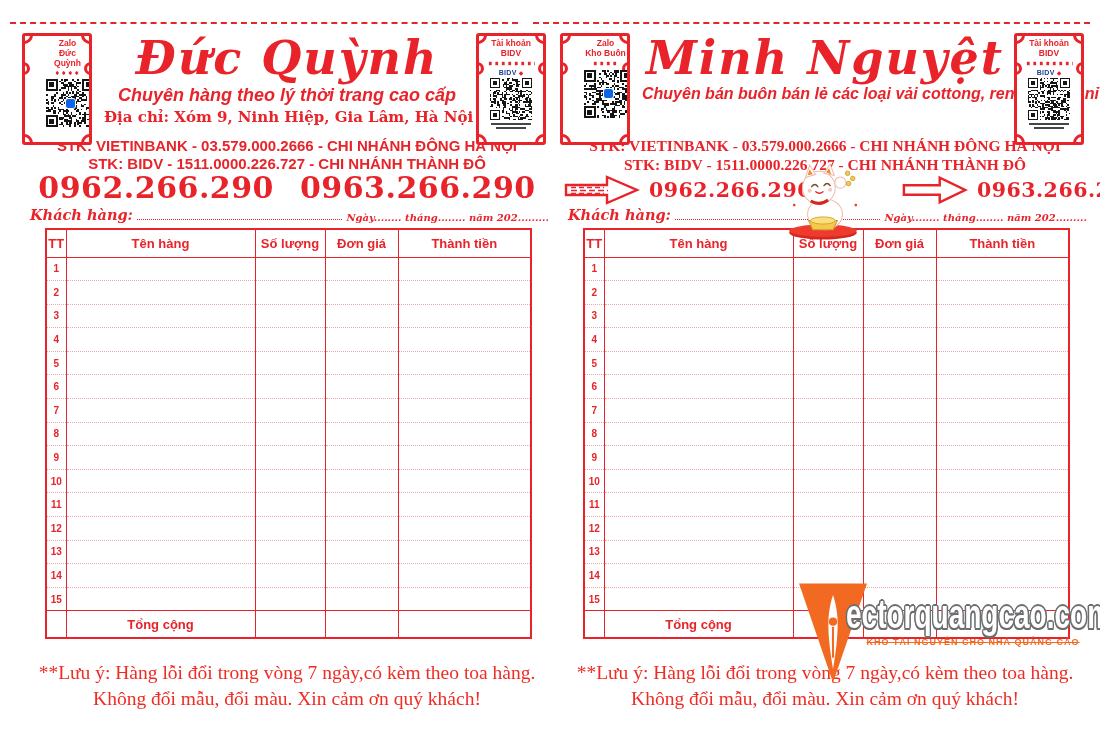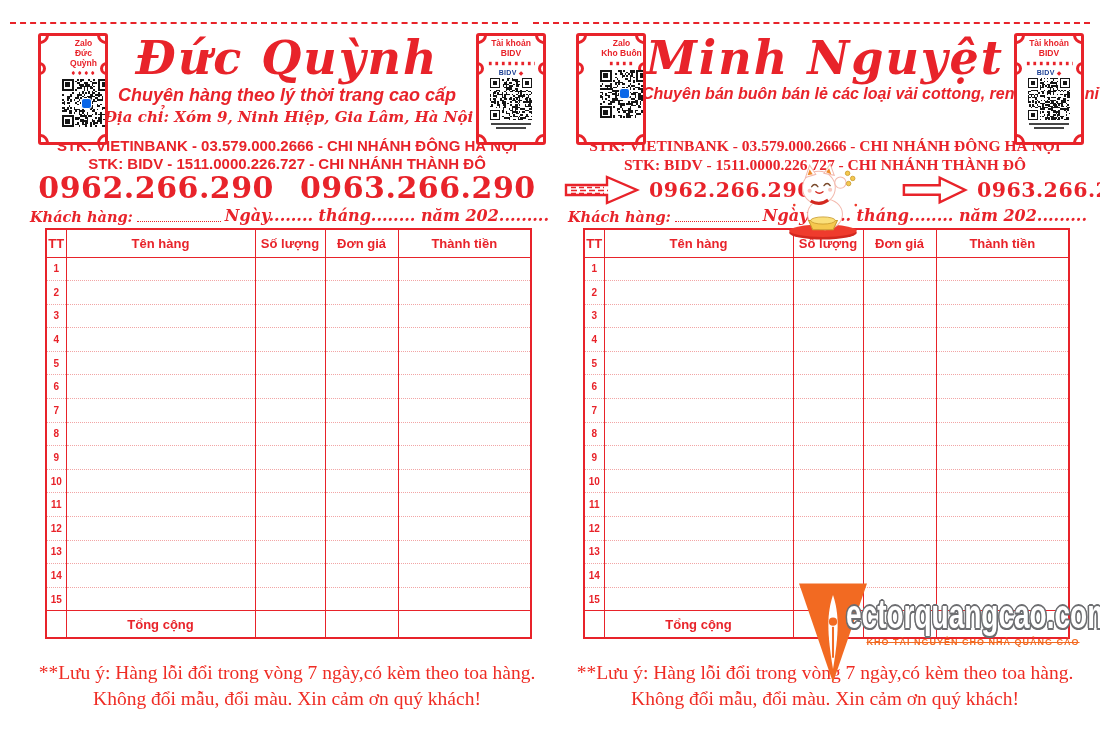--- a/index.html
+++ b/index.html
@@ -19,21 +19,21 @@
   .cut-r{left:533px;width:557px;}
 
   
   .panel{position:absolute;top:0;width:530px;height:750px;}
   .panel-l{left:22px;}
   .panel-r{left:560px;}
 
   
   .qr-badge{position:absolute;top:33px;width:70px;height:112px;border:3px solid var(--red);
     border-radius:3px;background:#fff;overflow:hidden;text-align:center;z-index:5;}
-  .badge-left{left:16px;padding-left:21px;}
+  .badge-left{left:0;padding-left:21px;}
   .badge-right{right:6px;margin-left:7px;}
   .bite{position:absolute;width:18px;height:18px;background:#fff;border:3px solid var(--red);border-radius:50%;}
   .b-tl{left:-10px;top:-10px;}  .b-tr{right:-10px;top:-10px;}
   .b-bl{left:-10px;bottom:-10px;} .b-br{right:-10px;bottom:-10px;}
   .b-ml{left:-8px;top:26px;width:13px;height:13px;} .b-mr{right:-8px;top:26px;width:13px;height:13px;}
   .badge-label{margin-top:3px;font-size:8.5px;font-weight:700;line-height:1.15;color:var(--red);}
   .dots-row{height:7px;margin:1px 8px 0;
     background:radial-gradient(circle,var(--red) 1.7px,transparent 1.9px) left center/6.5px 6.5px repeat-x;}
   .qr-wrap{position:relative;width:48px;height:48px;margin:3px auto 0;}
   .qr-wrap.sm{width:42px;height:42px;margin-top:1px;}
@@ -46,21 +46,21 @@
   .micro{margin-top:3px;}
   .micro-bar{display:block;height:2.5px;background:#454545;margin:1.5px auto 0;}
   .w1{width:40px;} .w2{width:30px;}
 
   
   .title-block{position:absolute;left:82px;right:82px;top:34px;text-align:center;}
   .shop-title{font-family:"DejaVu Serif",serif;font-style:italic;font-weight:700;
     font-size:46px;line-height:1.05;letter-spacing:2px;color:var(--red);white-space:nowrap;}
   .tagline{margin-top:3px;font-style:italic;font-weight:700;font-size:18px;color:var(--red);white-space:nowrap;}
   .panel-r .tagline{font-size:16px;}
-  .address{margin-top:2px;font-family:"DejaVu Serif",serif;font-style:italic;font-weight:700;
+  .address{margin-top:2px;font-family:"DejaVu Serif",serif;font-weight:700;
     font-size:15px;color:var(--red);white-space:nowrap;}
   .panel-r .address{font-size:14.5px;}
   .accounts{position:absolute;top:137px;left:0;right:0;text-align:center;
     font-weight:700;font-size:15px;line-height:1.2;color:var(--red);}
   .panel-r .accounts{font-family:"Liberation Serif",serif;font-size:15.5px;}
 
   
   .phone{font-family:"DejaVu Serif",serif;font-weight:700;color:var(--red);white-space:nowrap;}
   .phone-row{position:absolute;top:170px;left:0;right:0;display:flex;justify-content:center;
     align-items:center;gap:26px;}
@@ -70,21 +70,21 @@
   .arrow{width:76px;height:32px;flex:none;}
   .arrow2{width:66px;height:32px;}
   .cat-space{width:72px;flex:none;}
   .cat{position:absolute;left:224px;top:162px;width:80px;height:78px;z-index:6;}
 
   
   .cust-line{position:absolute;top:206px;left:8px;right:3px;display:flex;align-items:flex-end;
     font-family:"DejaVu Serif",serif;font-style:italic;font-weight:700;color:var(--red);}
   .cust-label{font-size:14.5px;white-space:nowrap;}
   .dotfill{flex:1;border-bottom:1.6px dotted var(--red);margin:0 4px 3px;}
-  .date-text{font-size:16px;white-space:nowrap;}
+  .date-text{font-size:10px;white-space:nowrap;}
 
   
   .inv-table{position:absolute;top:228px;left:23px;width:485px;border-collapse:collapse;
     border:2px solid var(--red);table-layout:fixed;}
   .c-tt{width:20px;} .c-name{width:189px;} .c-qty{width:70px;} .c-price{width:73px;} .c-amount{width:133px;}
   .inv-table th{border:1.6px solid var(--red);height:28px;font-size:13px;font-weight:700;
     color:var(--red);text-align:center;}
   .inv-table tbody td{border-left:1.6px solid var(--red);border-right:1.6px solid var(--red);
     border-bottom:1.2px dotted var(--pink);height:23.6px;}
   .inv-table tbody td.tt{font-size:10px;font-weight:700;color:var(--red);text-align:center;

